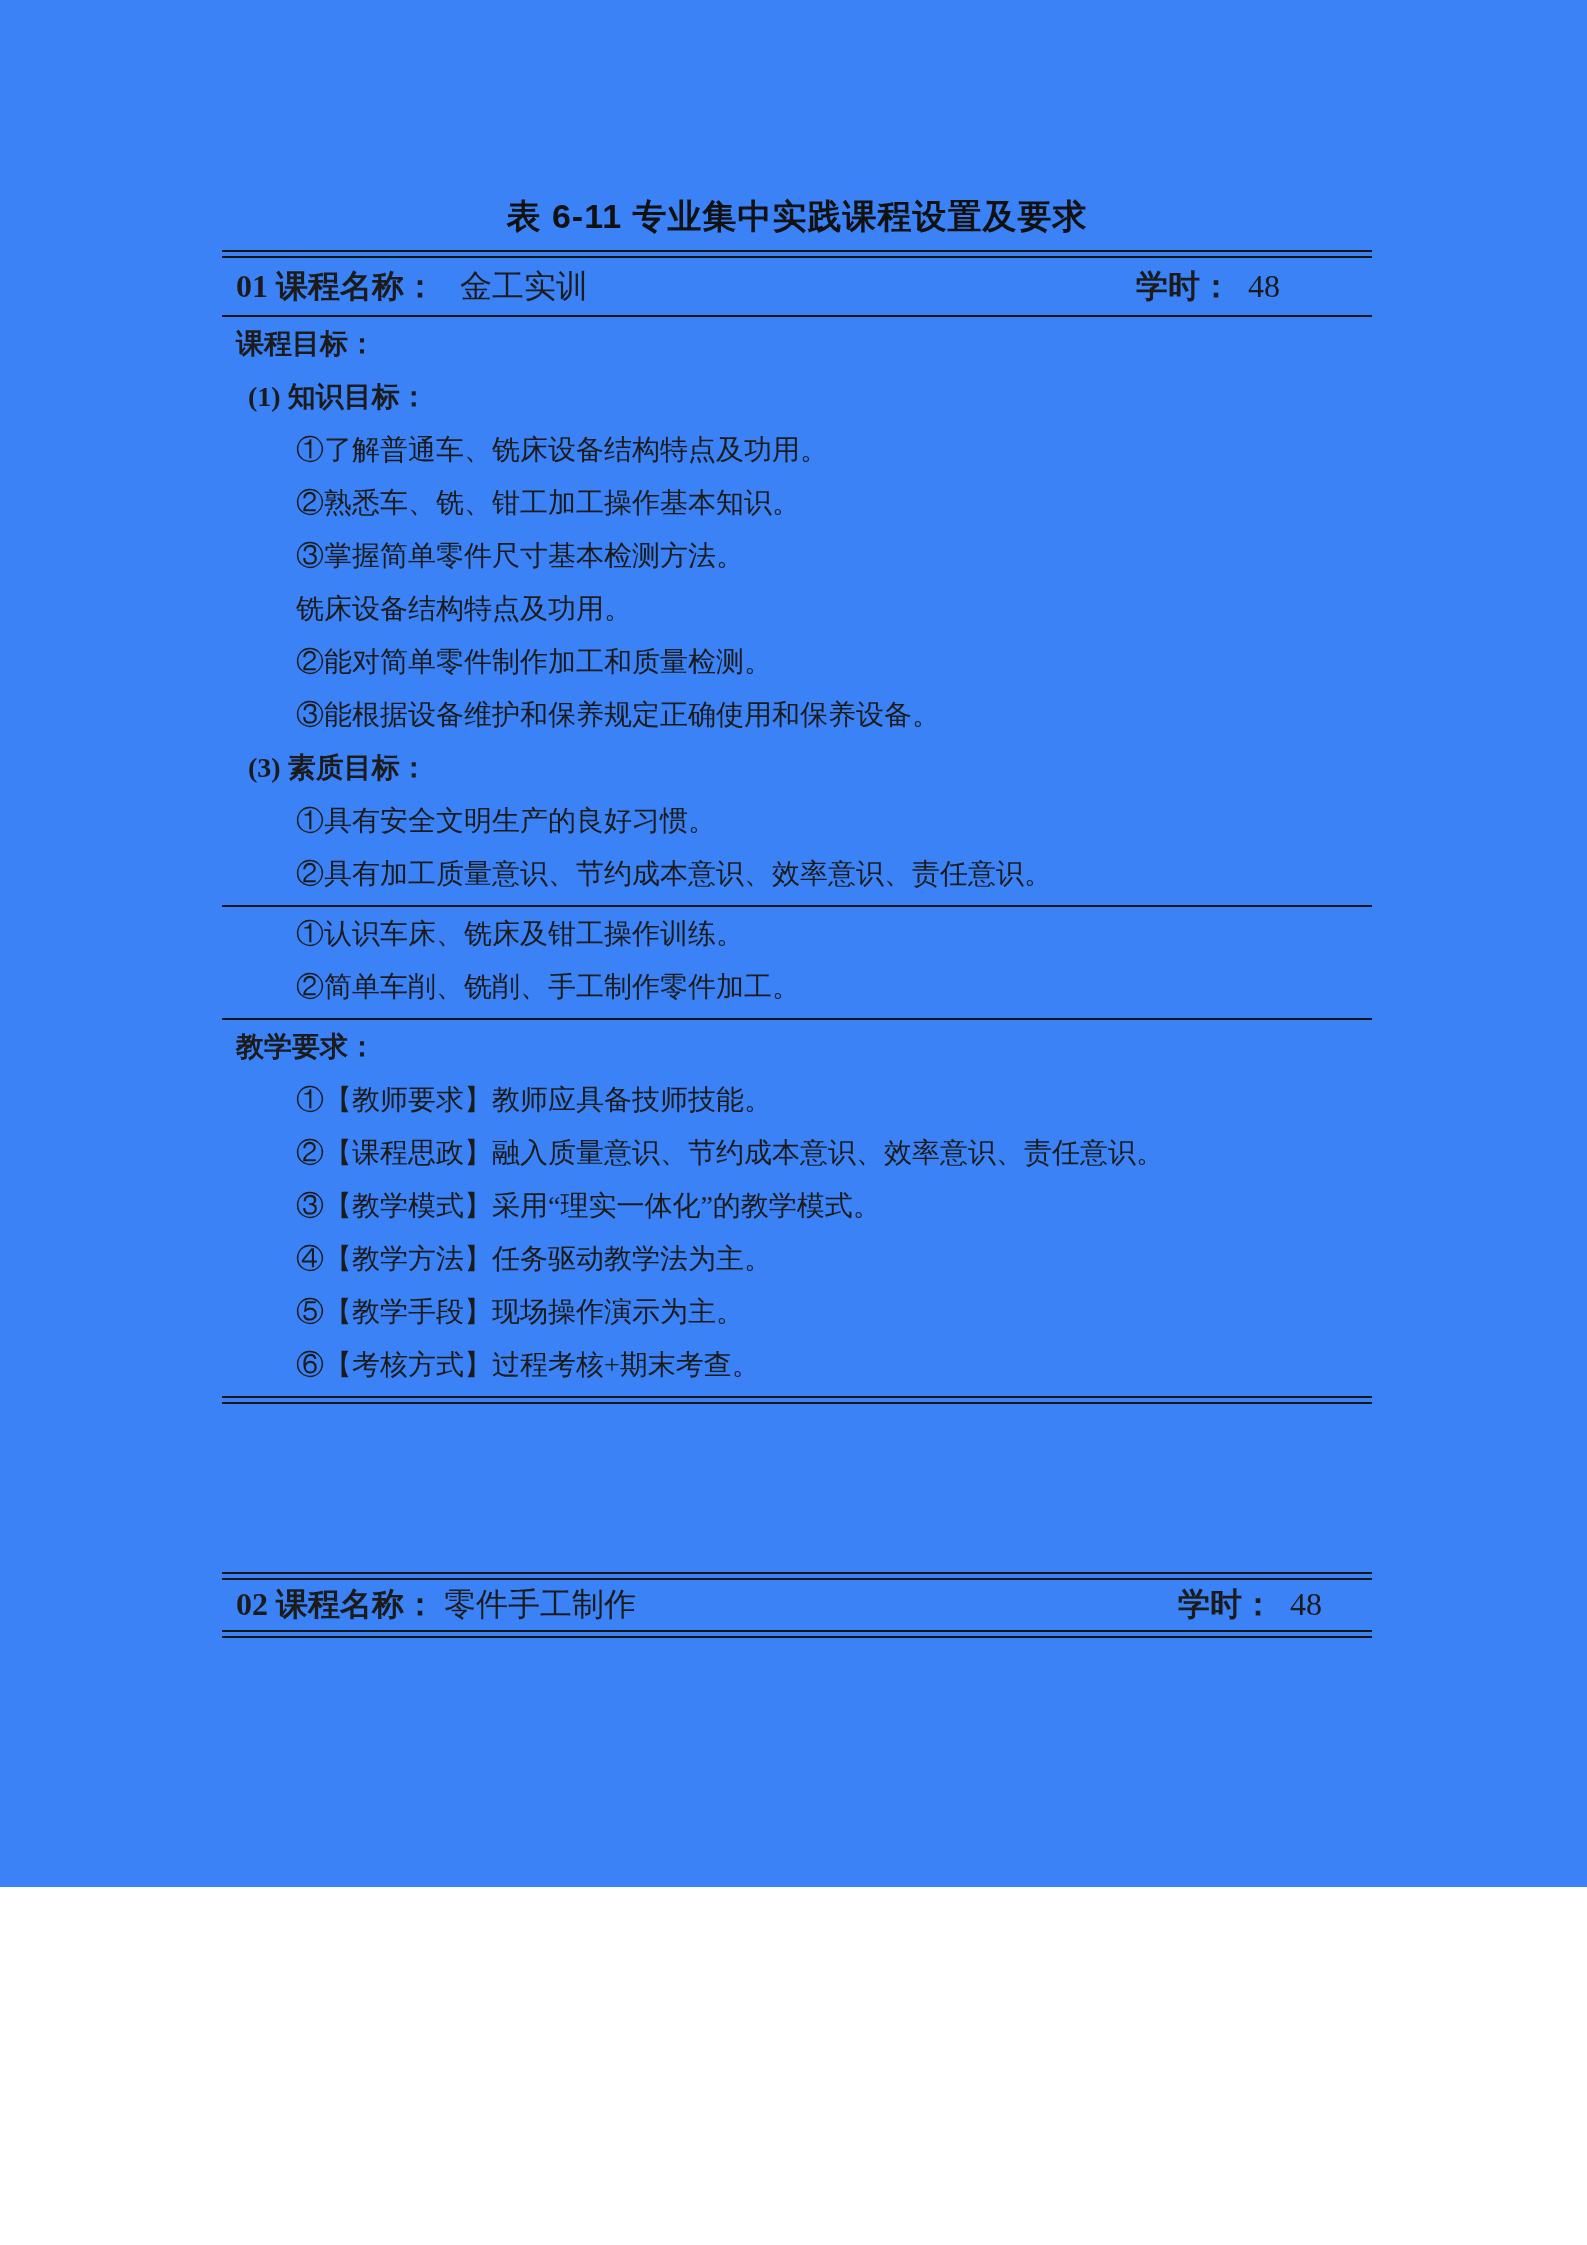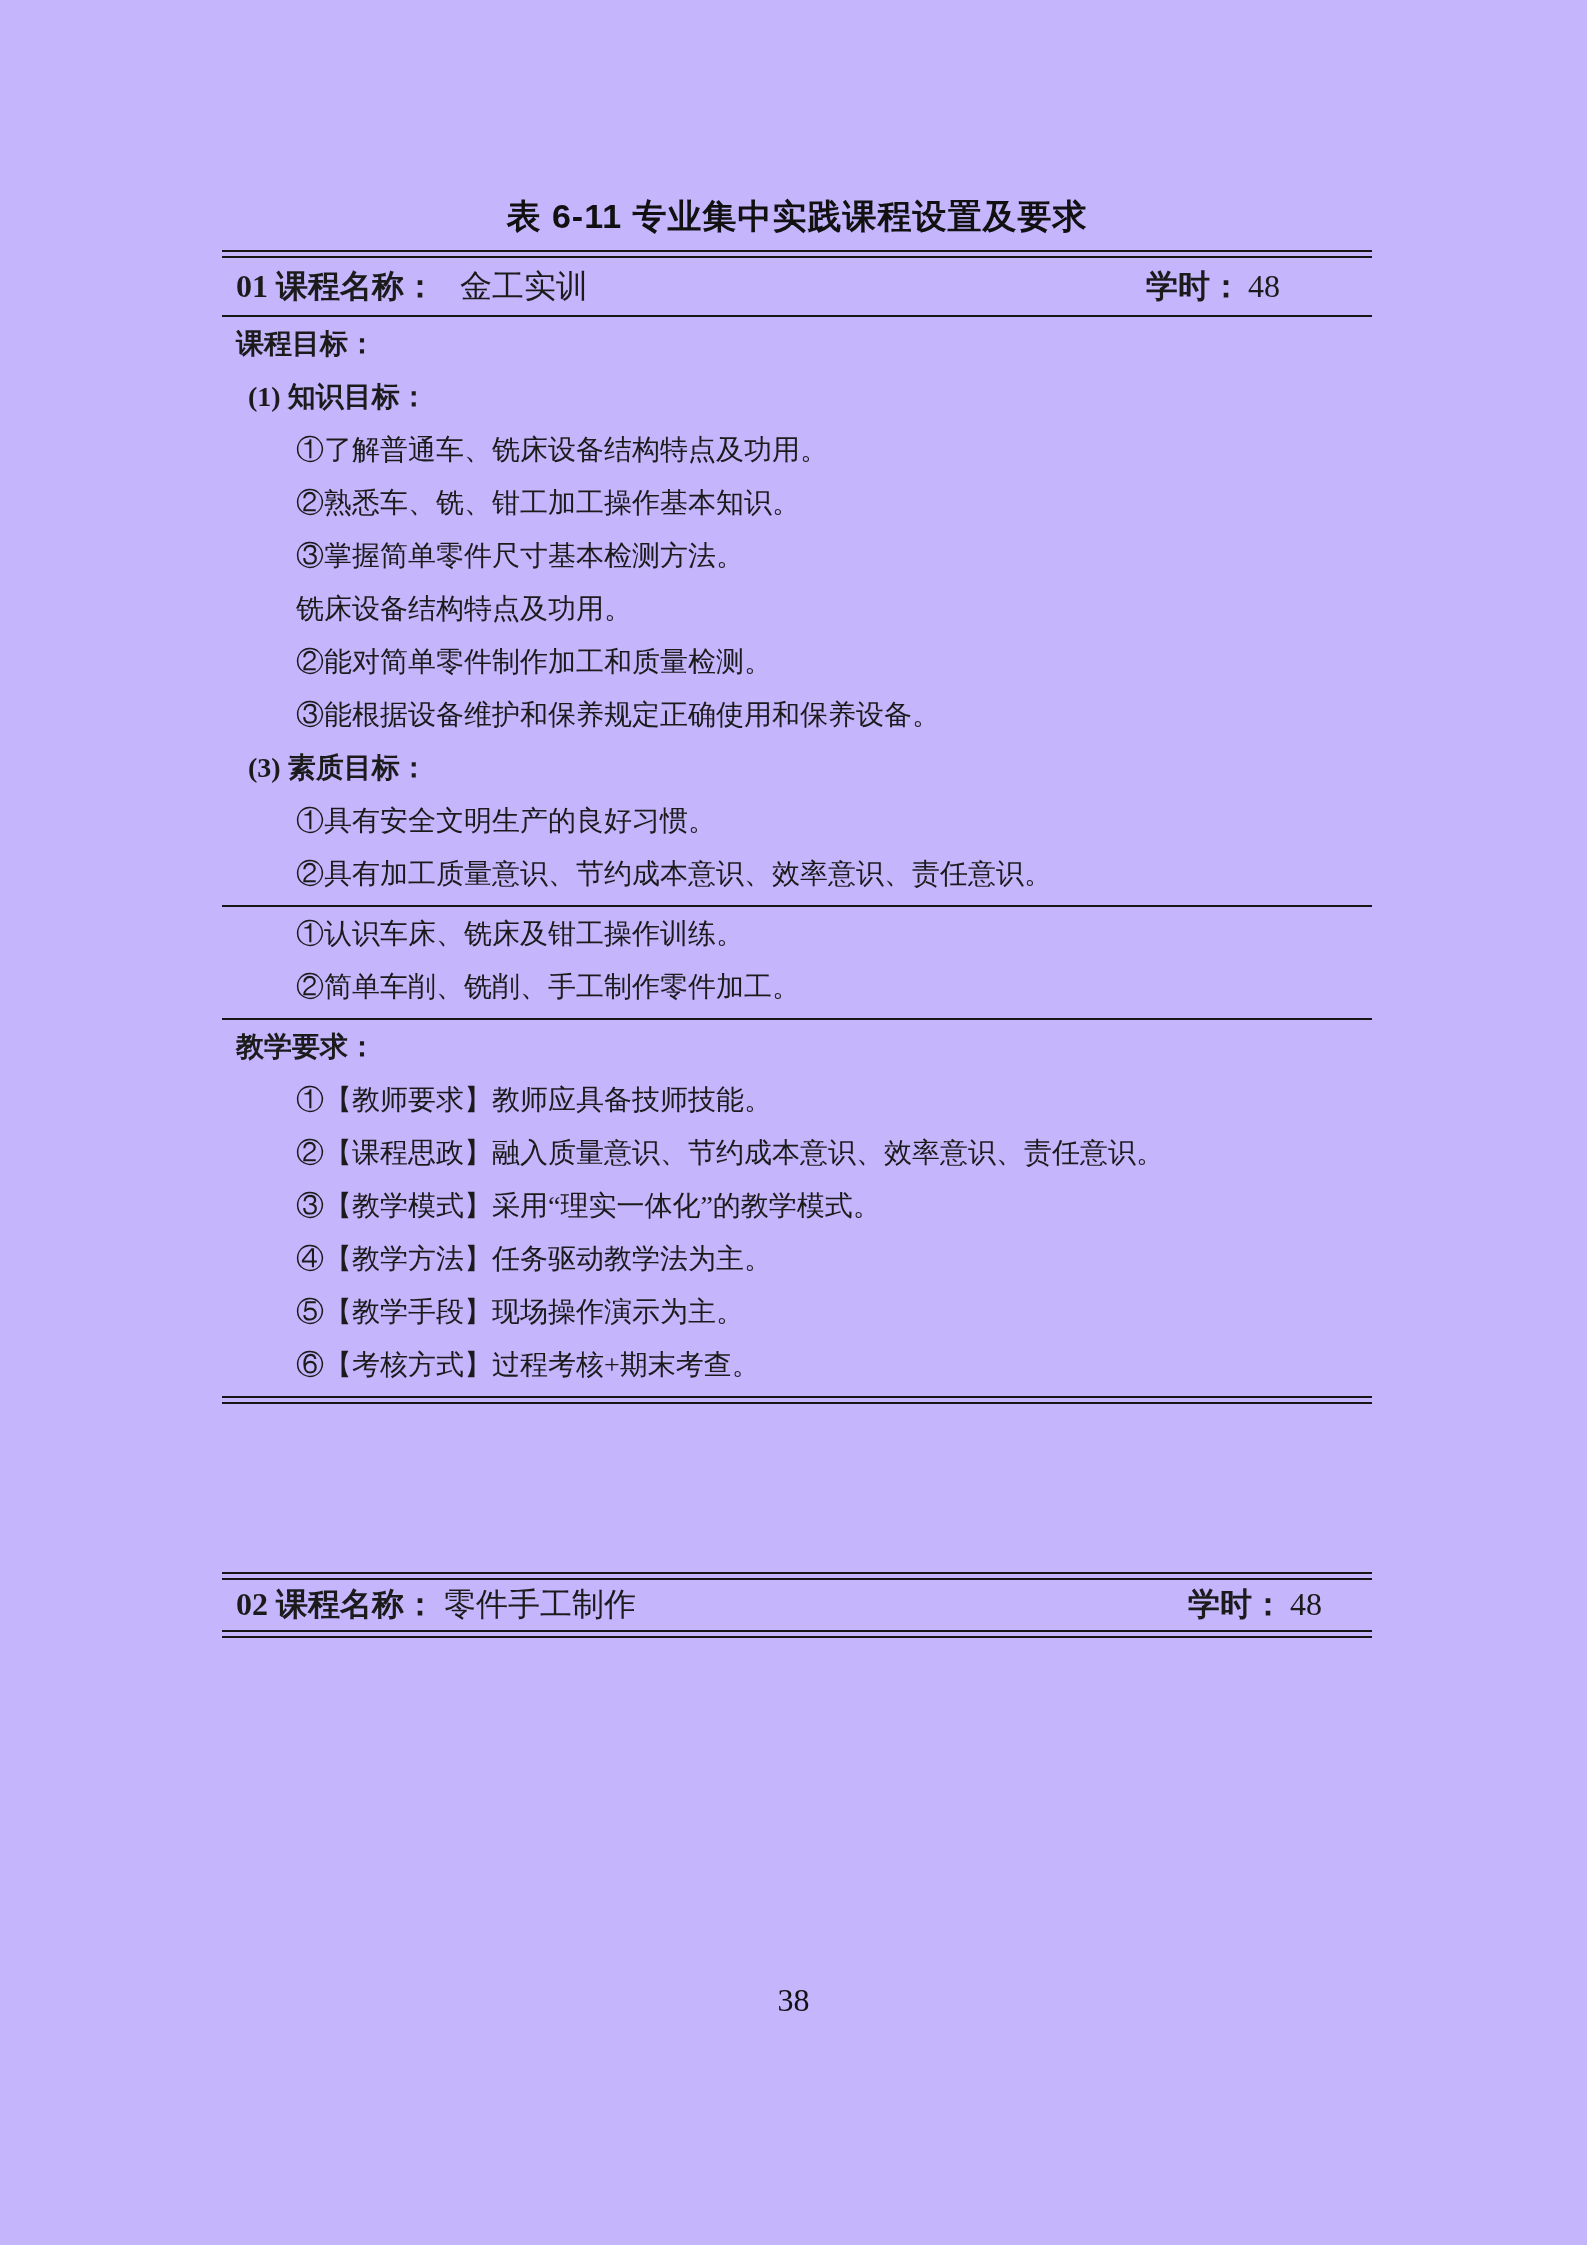--- a/index.html
+++ b/index.html
@@ -1,35 +1,35 @@
 <!DOCTYPE html>
 <html><head>
 <meta charset="utf-8">
 <style>
   html,body{margin:0;padding:0;background:#ffffff;}
-  .page{position:relative;width:1587px;height:2245px;background:#c4b5fd;color:#1b1b1b;
+  .page{position:relative;width:1587px;height:1887px;background:#3b82f6;color:#1b1b1b;
         font-family:"Liberation Serif","DejaVu Serif",serif;overflow:hidden;}
   .doc-title{position:absolute;top:194px;left:222px;width:1150px;text-align:center;
         font-family:"Liberation Sans","DejaVu Sans",sans-serif;font-weight:700;
         font-size:34px;letter-spacing:1px;color:#111;}
   .tbl{position:absolute;left:222px;width:1150px;}
   .tbl-1{top:250px;}
   .tbl-2{top:1572px;}
   .rule-d{height:4px;border-top:2px solid #161616;border-bottom:2px solid #161616;}
   .rule-s{border-top:2px solid #161616;}
   .hdr{display:flex;align-items:center;justify-content:space-between;
        height:57px;font-size:32px;white-space:nowrap;}
   .tbl-2 .hdr{height:50px;gap:7px;}
   .hdr .lft{padding-left:14px;}
   .tbl-1 .rgt{padding-right:92px;}
   .tbl-2 .rgt{padding-right:50px;}
   .lbl{font-weight:700;}
   .name-1{margin-left:24px;}
   .name-2{margin-left:8px;}
-  .hours-val{margin-left:6px;}
+  .hours-val{margin-left:16px;}
   .sec{padding:0 0 5px 0;}
   .ln{height:53px;line-height:53px;font-size:28px;white-space:nowrap;}
   .sec-head{font-weight:700;padding-left:14px;font-family:Liberation Serif, serif;}
   .grp-head{font-weight:700;padding-left:26px;}
   .item{padding-left:74px;}
   .page-num{position:absolute;top:1982px;left:0;width:1587px;text-align:center;
         font-size:32px;color:#111;}
 </style>
 </head>
 <body>

